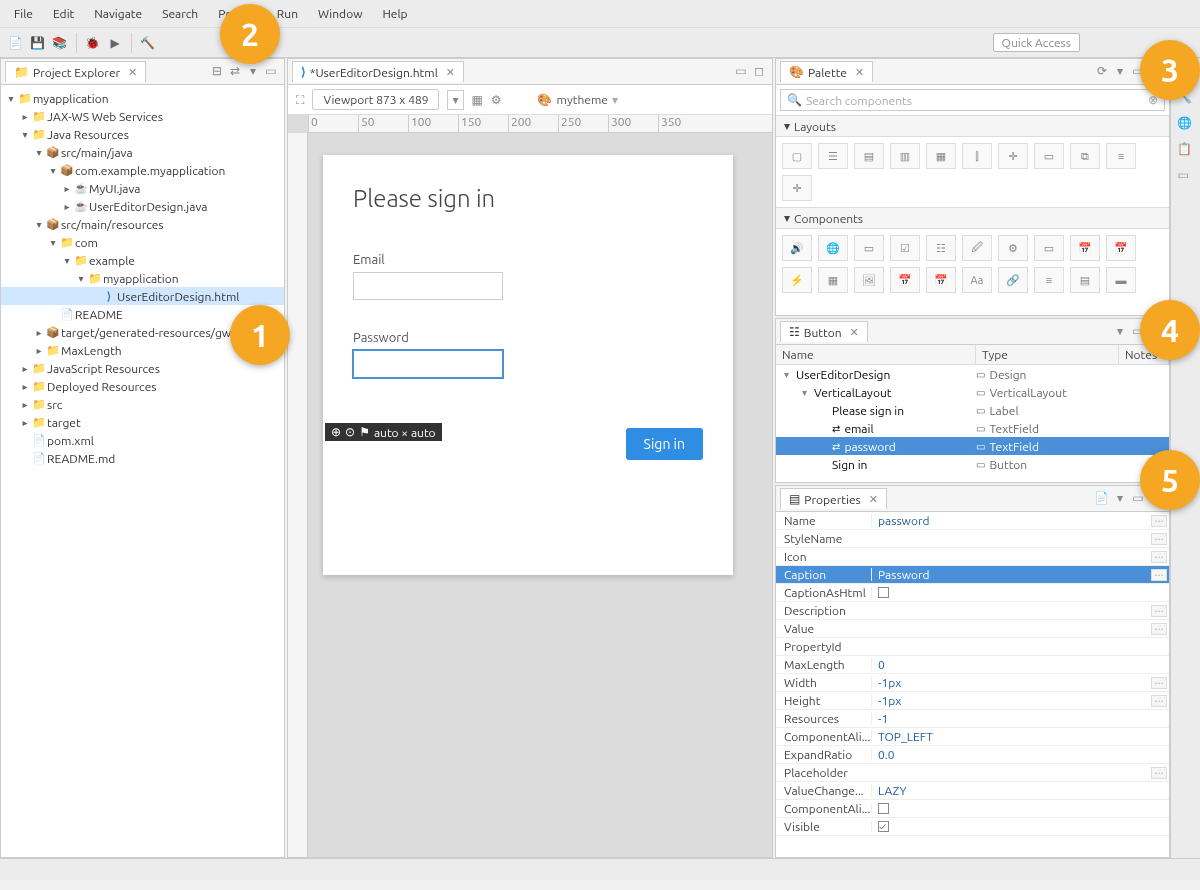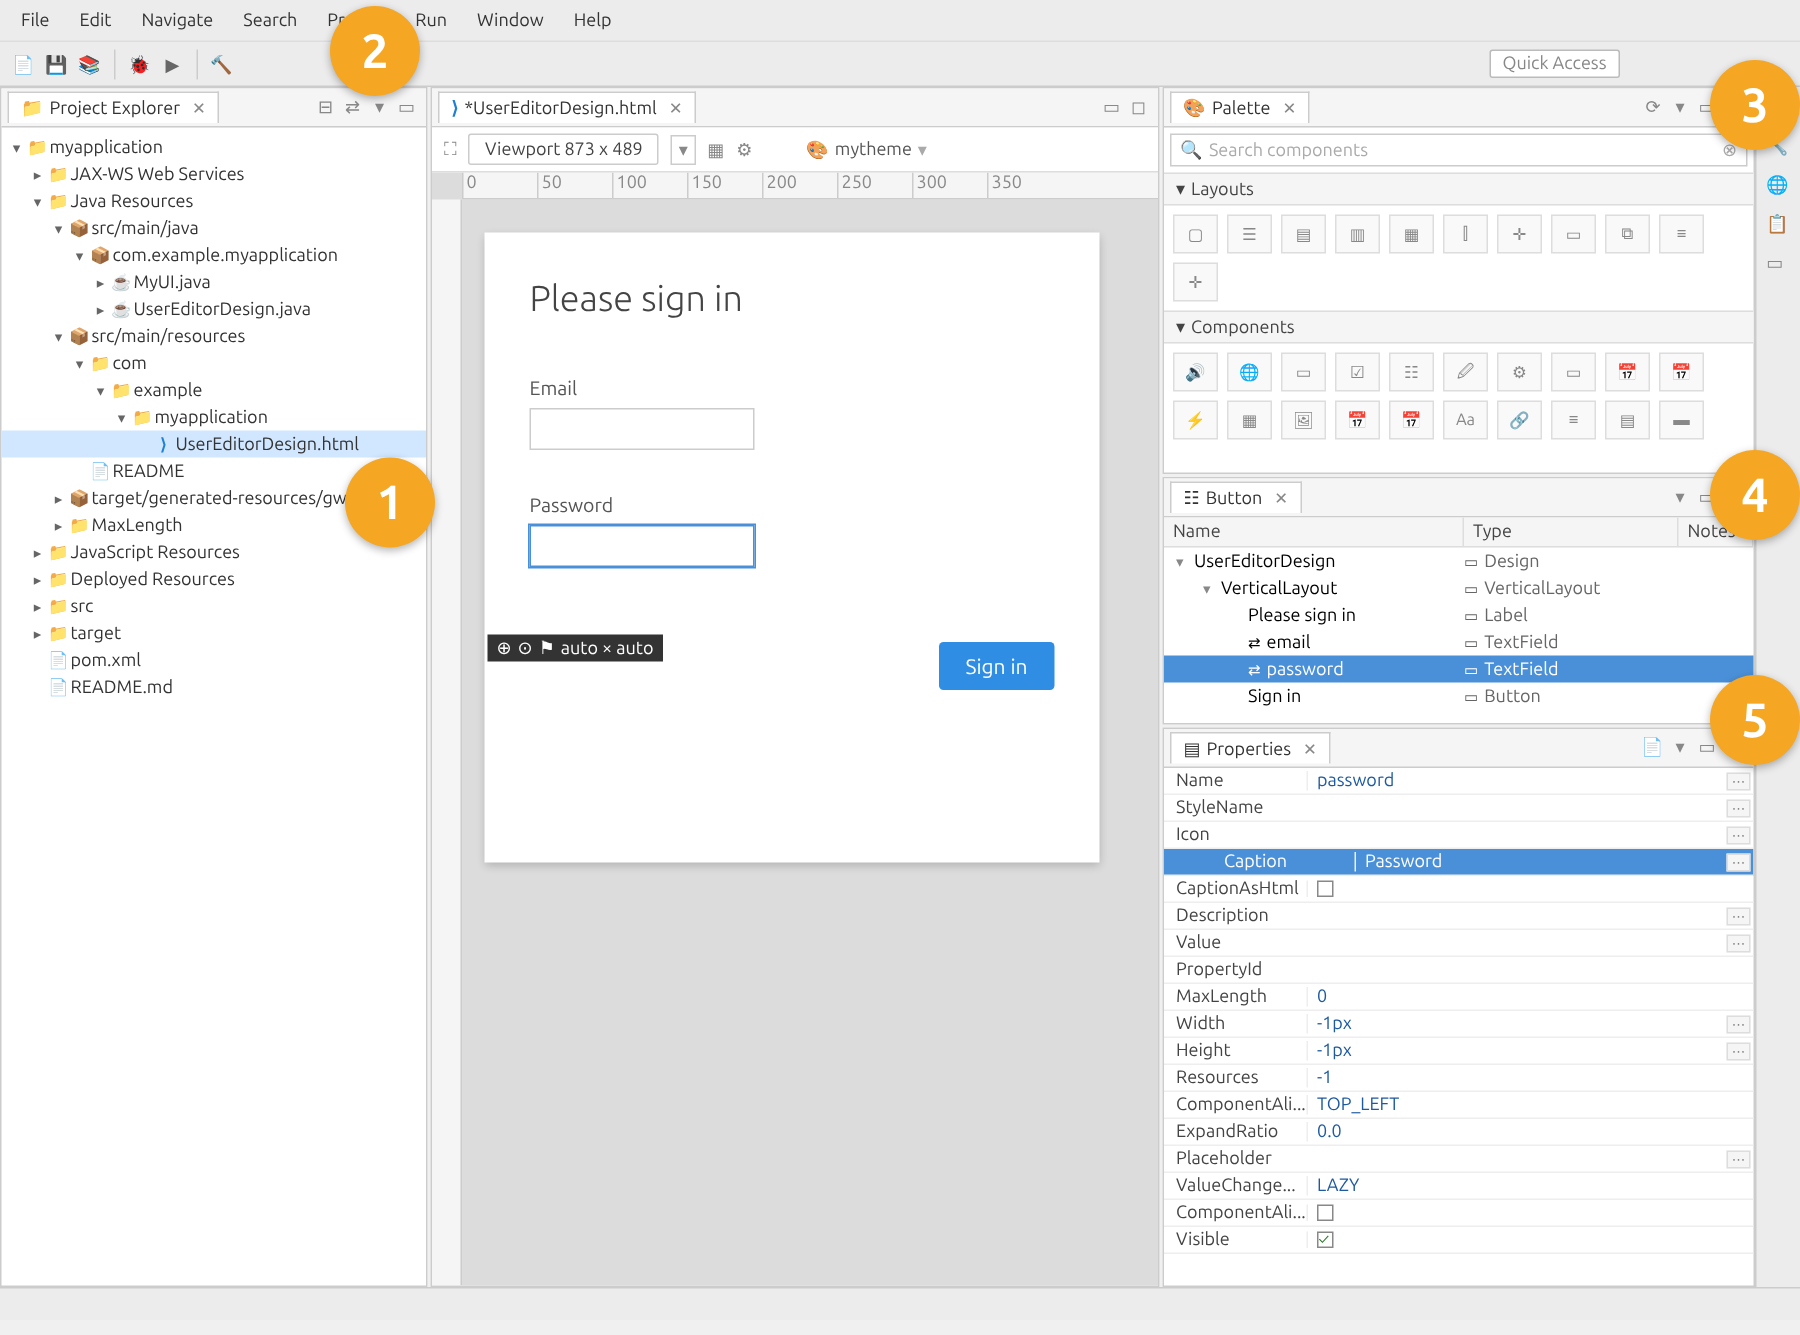--- a/index.html
+++ b/index.html
@@ -78,21 +78,21 @@
 .outline-row.sel { background: #4a90d9; color: #fff; }
 .outline-row .c1 { width: 200px; display: flex; align-items: center; }
 .outline-row .c2 { flex: 1; display: flex; align-items: center; gap: 4px; color: #666; }
 .outline-row.sel .c2 { color: #fff; }
 
 
 .props-panel { flex: 1; }
 .prop-row { display: flex; height: 18px; border-bottom: 1px solid #eee; align-items: center; }
 .prop-row.sel { background: #4a90d9; color: #fff; }
 .prop-row .pn { width: 95px; padding-left: 8px; color: #444; }
-.prop-row.sel .pn { color: #fff; margin-left: 32px; }
+.prop-row.sel .pn { color: #fff; }
 .prop-row .pv { flex: 1; padding-left: 6px; color: #1e5aa0; border-left: 1px solid #eee; display: flex; align-items: center; }
 .prop-row.sel .pv { color: #fff; }
 .prop-row .dots { width: 16px; text-align: center; color: #888; border: 1px solid #ddd; background: #f5f5f5; margin-right: 2px; font-size: 9px; }
 .chk { width: 11px; height: 11px; border: 1px solid #888; display: inline-block; }
 .chk.on::after { content: "✓"; color: #2a7a2a; font-size: 10px; position: relative; top: -3px; }
 
 
 .callout { position: absolute; width: 60px; height: 60px; border-radius: 50%; background: #f5a623; color: #fff; font-size: 32px; font-weight: bold; display: flex; align-items: center; justify-content: center; box-shadow: 0 2px 6px rgba(0,0,0,0.3); z-index: 100; }
 
 .statusbar { height: 22px; background: #ececec; border-top: 1px solid #ccc; }

